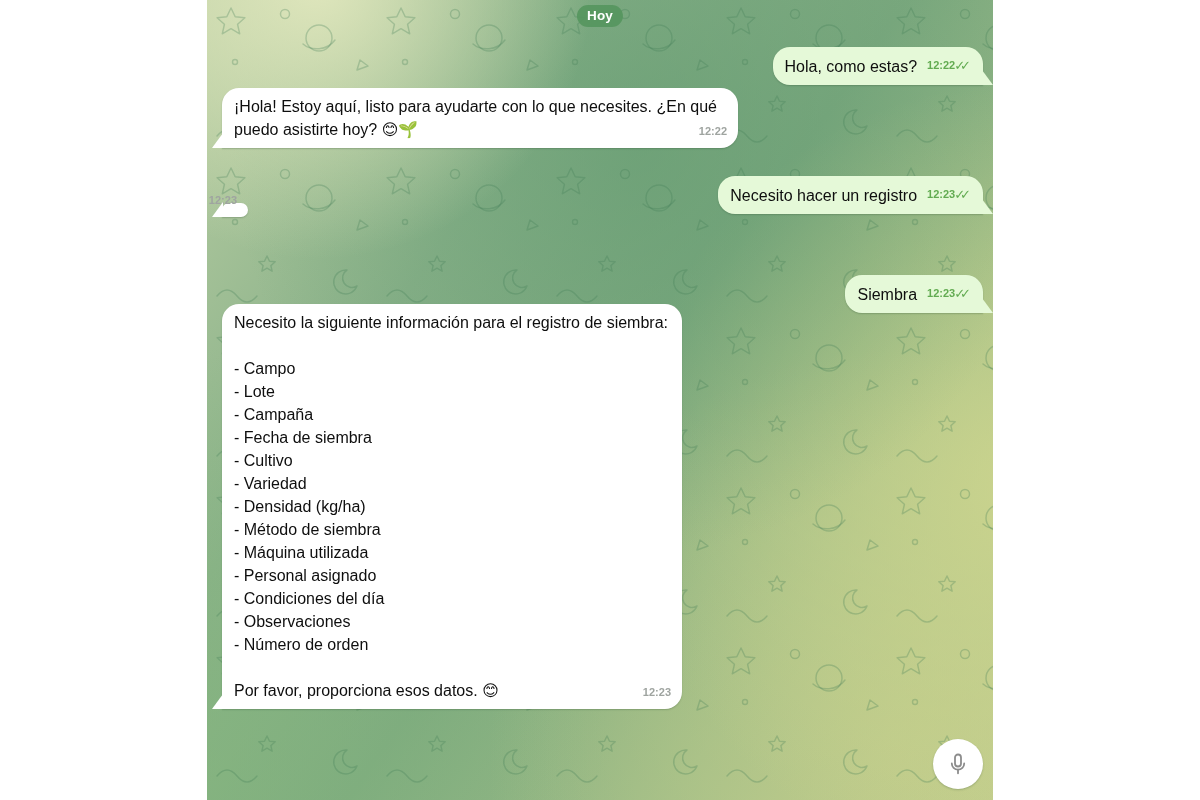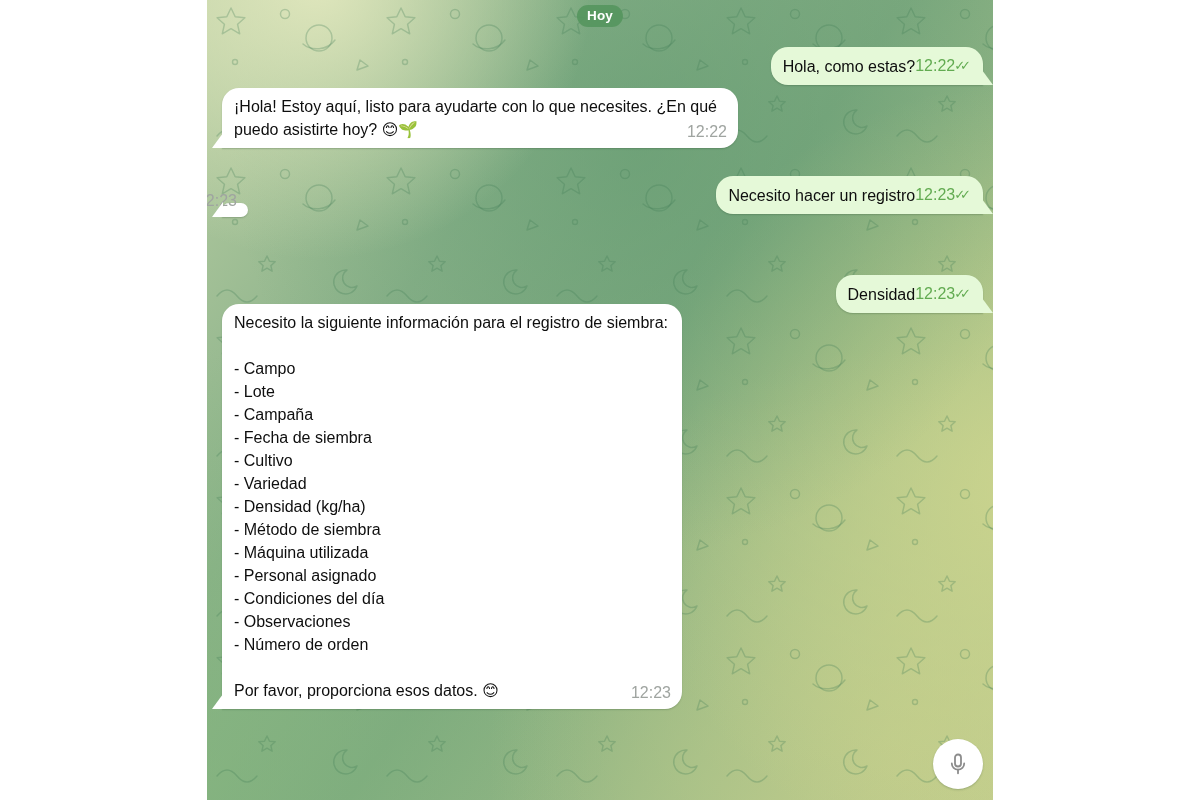--- a/index.html
+++ b/index.html
@@ -25,22 +25,22 @@
     position:absolute; top:5px; left:50%; transform:translateX(-50%);
     background:rgba(86,150,94,0.92); color:#ffffff; font-size:13.5px; font-weight:700;
     padding:3px 10px 4px; border-radius:13px; letter-spacing:.2px;
   }
   .msg {
     position:absolute; border-radius:17px; font-size:16px; line-height:23px; color:#0e0e0e;
     padding:7px 12px; box-shadow:0 1px 1.5px rgba(40,70,45,0.25);
   }
   .msg .txt { white-space:pre-wrap; }
   .msg.in  { left:15px; background:#ffffff; border-bottom-left-radius:0; max-width:516px; padding-right:14px; }
-  .msg.out { right:10px; background:#e5f9d8; border-bottom-right-radius:0; display:flex; align-items:flex-end; }
-  .time { font-size:16px; white-space:nowrap; }
+  .msg.out { right:10px; background:#e5f9d8; border-bottom-right-radius:0; display:flex; align-items:flex-end; gap:10px; }
+  .time { font-size:11px; white-space:nowrap;font-weight:bold; }
   .msg.out .time { color:#62ab51; }
   .msg.out .checks { color:#62ab51; font-size:13px; letter-spacing:-5px; padding-right:5px; margin-left:-4px; }
   .msg.out .meta { display:inline-flex; align-items:center; gap:3px; padding-bottom:1px; }
   .msg.in .meta { position:absolute; right:11px; bottom:5px; }
   .msg.in .time { color:#9fa4a0; }
   .tail { position:absolute; bottom:0; width:11px; height:15px; }
   .msg.out .tail { right:-10px; background:#e5f9d8; clip-path:polygon(0 0,100% 100%,0 100%); }
   .msg.in  .tail { left:-10px;  background:#ffffff; clip-path:polygon(100% 0,100% 100%,0 100%); }
 
   
@@ -117,21 +117,21 @@
     </div>
 
     <div class="msg in" style="top:203px">
       <span class="meta">
         <span class="time">12:23</span>
       </span>
       <span class="tail"></span>
     </div>
 
     <div class="msg out" style="top:275px">
-      <span class="txt">Densidad</span>
+      <span class="txt">Siembra</span>
       <span class="meta">
         <span class="time">12:23</span>
         <span class="checks">✓✓</span>
       </span>
       <span class="tail"></span>
     </div>
 
     <div class="msg in" style="top:304px">
       <span class="txt">Necesito la siguiente información para el registro de siembra:
 

